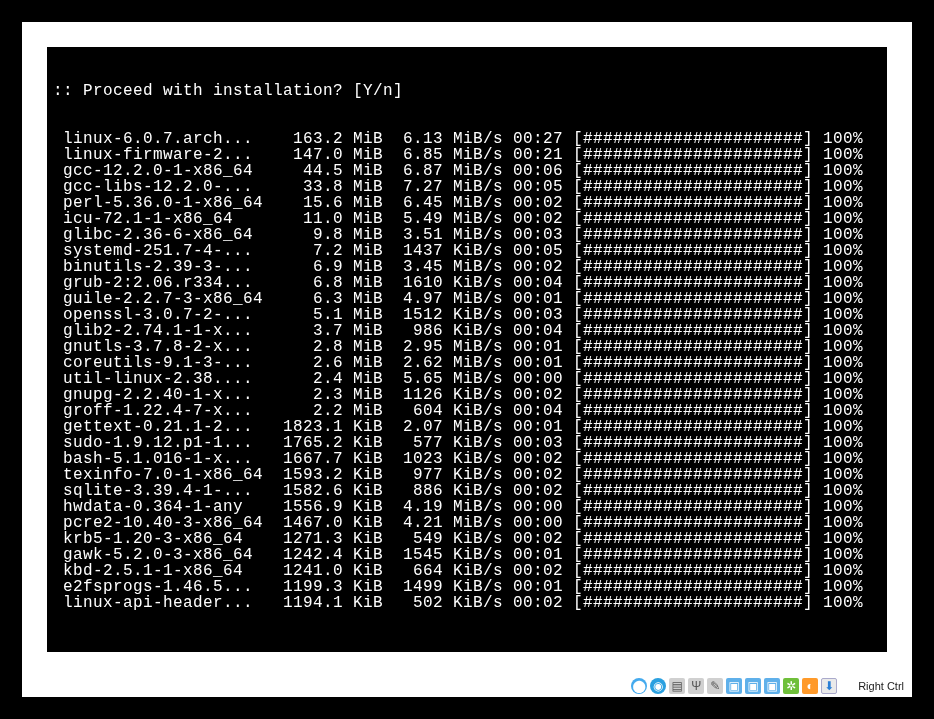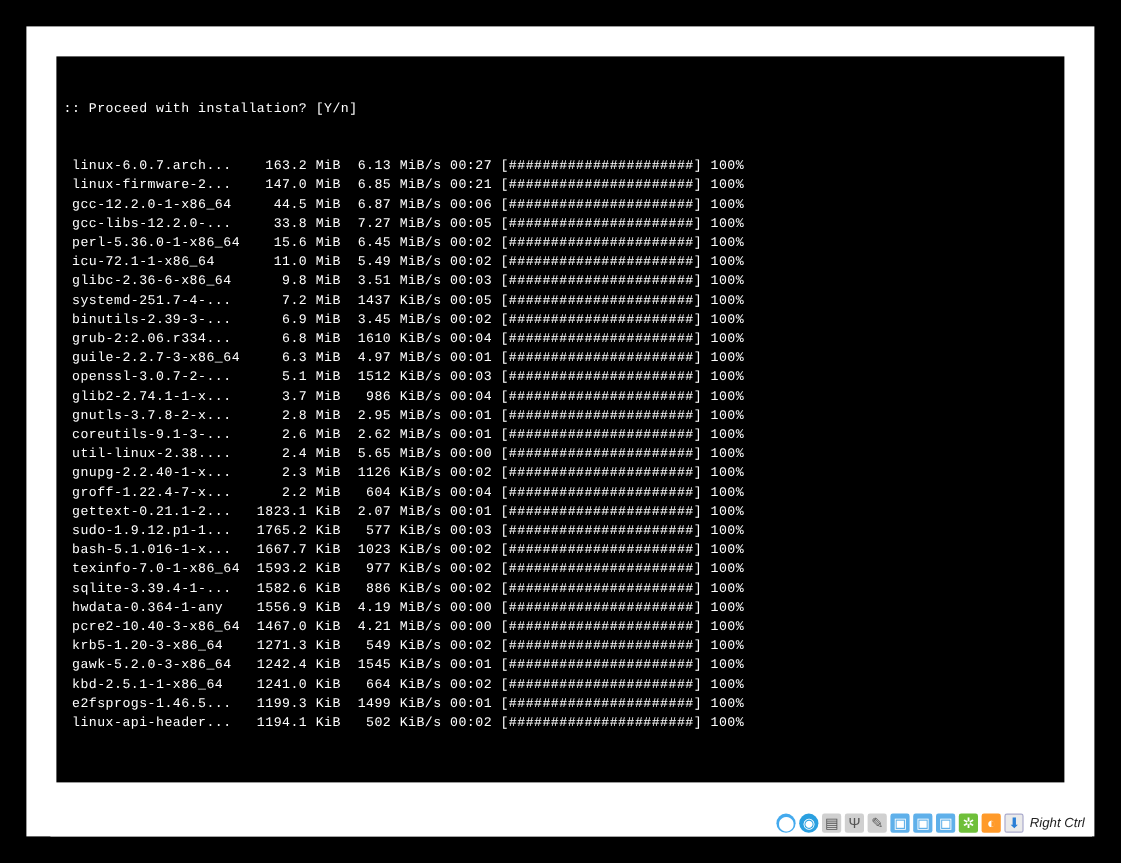--- a/index.html
+++ b/index.html
@@ -21,21 +21,21 @@
   }
   .terminal {
     position: absolute;
     top: 25px;
     left: 25px;
     right: 25px;
     bottom: 45px;
     background: #000;
     color: #fff;
     font-family: "Consolas", "Courier New", monospace;
-    font-size: 11px;
+    font-size: 16px;
     line-height: 16px;
     padding: 4px 6px;
     white-space: pre;
     overflow: hidden;
     letter-spacing: 0.4px;
   }
   .statusbar {
     position: absolute;
     left: 20px;
     right: 2px;
@@ -63,21 +63,21 @@
   .sb-disc     { background:#44aaee; color:#fff; border-radius:50%; }
   .sb-cd       { background:#2aa0e0; color:#fff; border-radius:50%; }
   .sb-hdd      { background:#d0d0d0; color:#555; }
   .sb-plug     { background:#d0d0d0; color:#555; }
   .sb-folder   { background:#d0d0d0; color:#555; }
   .sb-screens  { background:#5fb0ea; color:#fff; }
   .sb-screen2  { background:#5fb0ea; color:#fff; }
   .sb-net      { background:#6fbf3a; color:#fff; }
   .sb-mouse    { background:#ff9a2a; color:#fff; }
   .sb-down     { background:#eaeaea; color:#2a7fd6; border:1px solid #aac; }
-  .host-label  { margin-left:2px;font-style:italic; }
+  .host-label  { margin-left:18px; }
   .line { display:block; white-space:pre; }
 </style>
 </head>
 <body>
 
 <div class="outer-frame">
   <div class="terminal">
     <span class="line">:: Proceed with installation? [Y/n]</span>
     <div id="rows-container"><span class="line"> linux-6.0.7.arch...    163.2 MiB  6.13 MiB/s 00:27 [######################] 100%</span><span class="line"> linux-firmware-2...    147.0 MiB  6.85 MiB/s 00:21 [######################] 100%</span><span class="line"> gcc-12.2.0-1-x86_64     44.5 MiB  6.87 MiB/s 00:06 [######################] 100%</span><span class="line"> gcc-libs-12.2.0-...     33.8 MiB  7.27 MiB/s 00:05 [######################] 100%</span><span class="line"> perl-5.36.0-1-x86_64    15.6 MiB  6.45 MiB/s 00:02 [######################] 100%</span><span class="line"> icu-72.1-1-x86_64       11.0 MiB  5.49 MiB/s 00:02 [######################] 100%</span><span class="line"> glibc-2.36-6-x86_64      9.8 MiB  3.51 MiB/s 00:03 [######################] 100%</span><span class="line"> systemd-251.7-4-...      7.2 MiB  1437 KiB/s 00:05 [######################] 100%</span><span class="line"> binutils-2.39-3-...      6.9 MiB  3.45 MiB/s 00:02 [######################] 100%</span><span class="line"> grub-2:2.06.r334...      6.8 MiB  1610 KiB/s 00:04 [######################] 100%</span><span class="line"> guile-2.2.7-3-x86_64     6.3 MiB  4.97 MiB/s 00:01 [######################] 100%</span><span class="line"> openssl-3.0.7-2-...      5.1 MiB  1512 KiB/s 00:03 [######################] 100%</span><span class="line"> glib2-2.74.1-1-x...      3.7 MiB   986 KiB/s 00:04 [######################] 100%</span><span class="line"> gnutls-3.7.8-2-x...      2.8 MiB  2.95 MiB/s 00:01 [######################] 100%</span><span class="line"> coreutils-9.1-3-...      2.6 MiB  2.62 MiB/s 00:01 [######################] 100%</span><span class="line"> util-linux-2.38....      2.4 MiB  5.65 MiB/s 00:00 [######################] 100%</span><span class="line"> gnupg-2.2.40-1-x...      2.3 MiB  1126 KiB/s 00:02 [######################] 100%</span><span class="line"> groff-1.22.4-7-x...      2.2 MiB   604 KiB/s 00:04 [######################] 100%</span><span class="line"> gettext-0.21.1-2...   1823.1 KiB  2.07 MiB/s 00:01 [######################] 100%</span><span class="line"> sudo-1.9.12.p1-1...   1765.2 KiB   577 KiB/s 00:03 [######################] 100%</span><span class="line"> bash-5.1.016-1-x...   1667.7 KiB  1023 KiB/s 00:02 [######################] 100%</span><span class="line"> texinfo-7.0-1-x86_64  1593.2 KiB   977 KiB/s 00:02 [######################] 100%</span><span class="line"> sqlite-3.39.4-1-...   1582.6 KiB   886 KiB/s 00:02 [######################] 100%</span><span class="line"> hwdata-0.364-1-any    1556.9 KiB  4.19 MiB/s 00:00 [######################] 100%</span><span class="line"> pcre2-10.40-3-x86_64  1467.0 KiB  4.21 MiB/s 00:00 [######################] 100%</span><span class="line"> krb5-1.20-3-x86_64    1271.3 KiB   549 KiB/s 00:02 [######################] 100%</span><span class="line"> gawk-5.2.0-3-x86_64   1242.4 KiB  1545 KiB/s 00:01 [######################] 100%</span><span class="line"> kbd-2.5.1-1-x86_64    1241.0 KiB   664 KiB/s 00:02 [######################] 100%</span><span class="line"> e2fsprogs-1.46.5...   1199.3 KiB  1499 KiB/s 00:01 [######################] 100%</span><span class="line"> linux-api-header...   1194.1 KiB   502 KiB/s 00:02 [######################] 100%</span></div>
     

